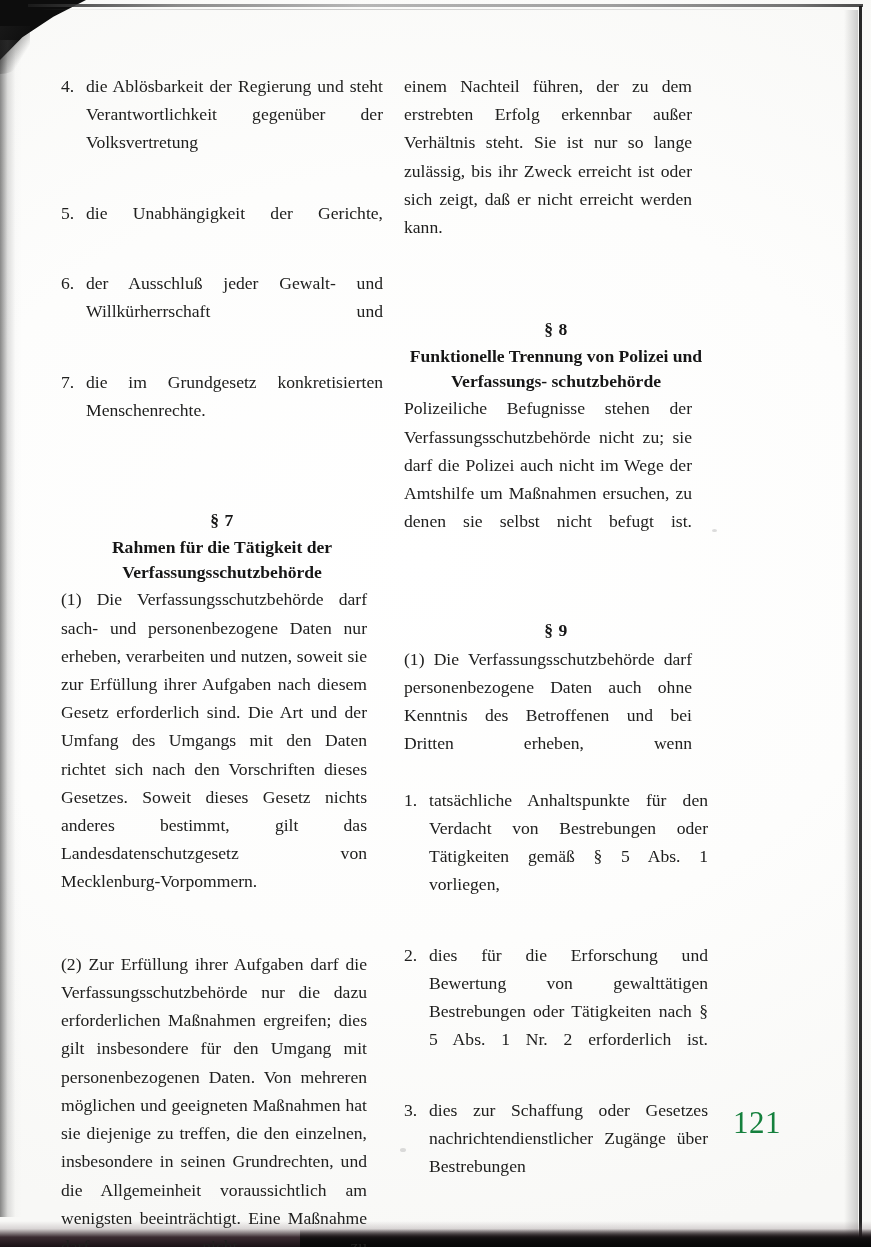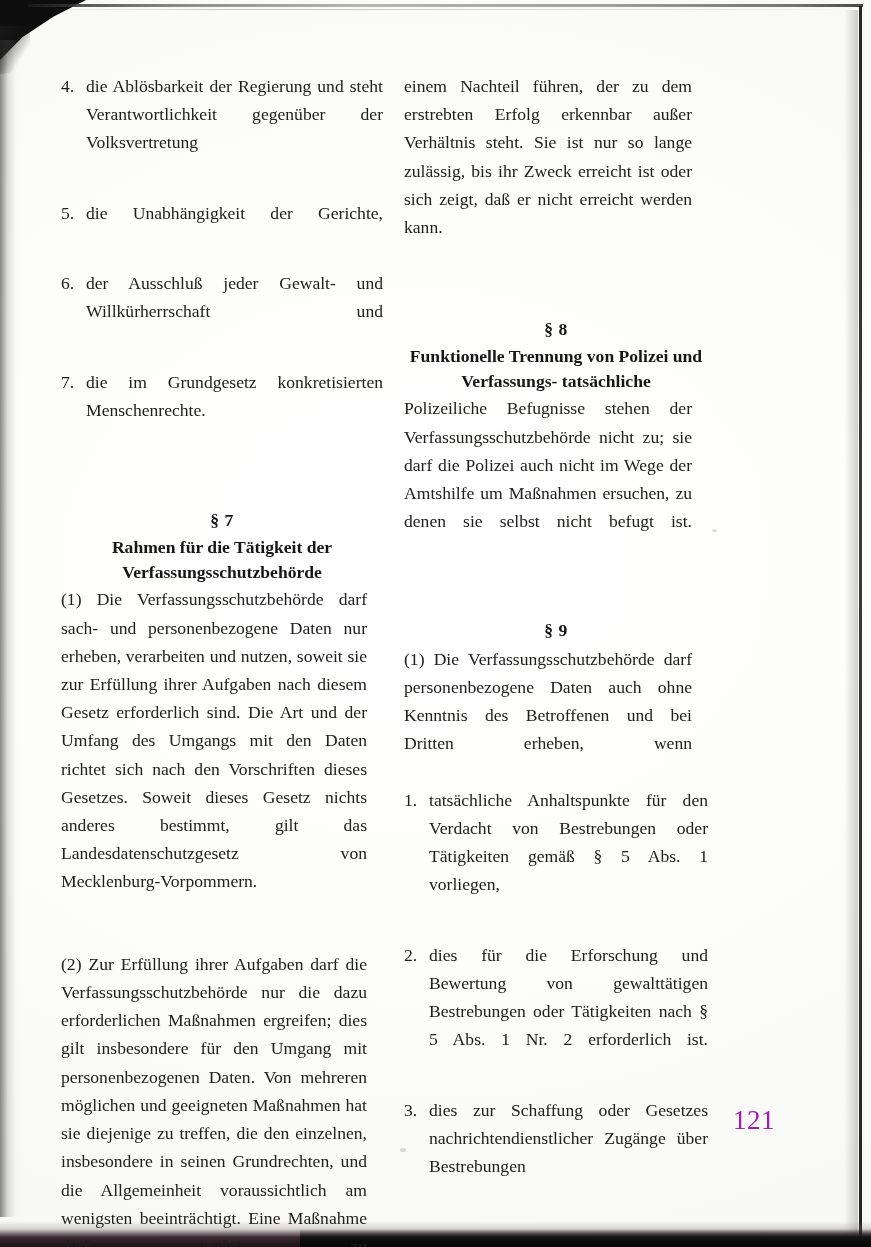--- a/index.html
+++ b/index.html
@@ -200,22 +200,22 @@
   .h-gap-7 { margin-top: 56px; }
   .h-gap-8 { margin-top: 48px; }
   .h-gap-9 { margin-top: 54px; }
   .after-heading { margin-top: 26px; }
 
   
   .page-number {
     position: absolute;
     left: 733px;
     top: 1105px;
-    font-size: 27px;
-    color: #a21caf;
+    font-size: 31px;
+    color: #15803d;
     letter-spacing: .5px;
   }
 
   
   .speck {
     position: absolute;
     background: #b9b9b9;
     opacity: .5;
     border-radius: 50%;
   }
@@ -267,21 +267,21 @@
 
       <p class="para">(2) Zur Erfüllung ihrer Aufgaben darf die Verfassungsschutzbehörde nur die dazu erforderlichen Maßnahmen ergreifen; dies gilt insbesondere für den Umgang mit personenbezogenen Daten. Von mehreren möglichen und geeigneten Maßnahmen hat sie diejenige zu treffen, die den einzelnen, insbesondere in seinen Grundrechten, und die Allgemeinheit voraussichtlich am wenigsten beeinträchtigt. Eine Maßnahme darf nicht zu</p>
     </div>
 
     <div class="col col-right">
 
       <p class="para">einem Nachteil führen, der zu dem erstrebten Erfolg erkennbar außer Verhältnis steht. Sie ist nur so lange zulässig, bis ihr Zweck erreicht ist oder sich zeigt, daß er nicht erreicht werden kann.</p>
 
       <div class="heading h-gap-8">
         <span class="sec">§ 8</span>
-        <span class="title">Funktionelle Trennung von Polizei und Verfassungs- tatsächliche</span>
+        <span class="title">Funktionelle Trennung von Polizei und Verfassungs- schutzbehörde</span>
       </div>
 
       <p class="para after-heading">Polizeiliche Befugnisse stehen der Verfassungsschutzbehörde nicht zu; sie darf die Polizei auch nicht im Wege der Amtshilfe um Maßnahmen ersuchen, zu denen sie selbst nicht befugt ist.</p>
 
       <div class="heading h-gap-9">
         <span class="sec">§ 9</span>
       </div>
 
       <p class="para after-heading">(1) Die Verfassungsschutzbehörde darf personenbezogene Daten auch ohne Kenntnis des Betroffenen und bei Dritten erheben, wenn</p>
 

